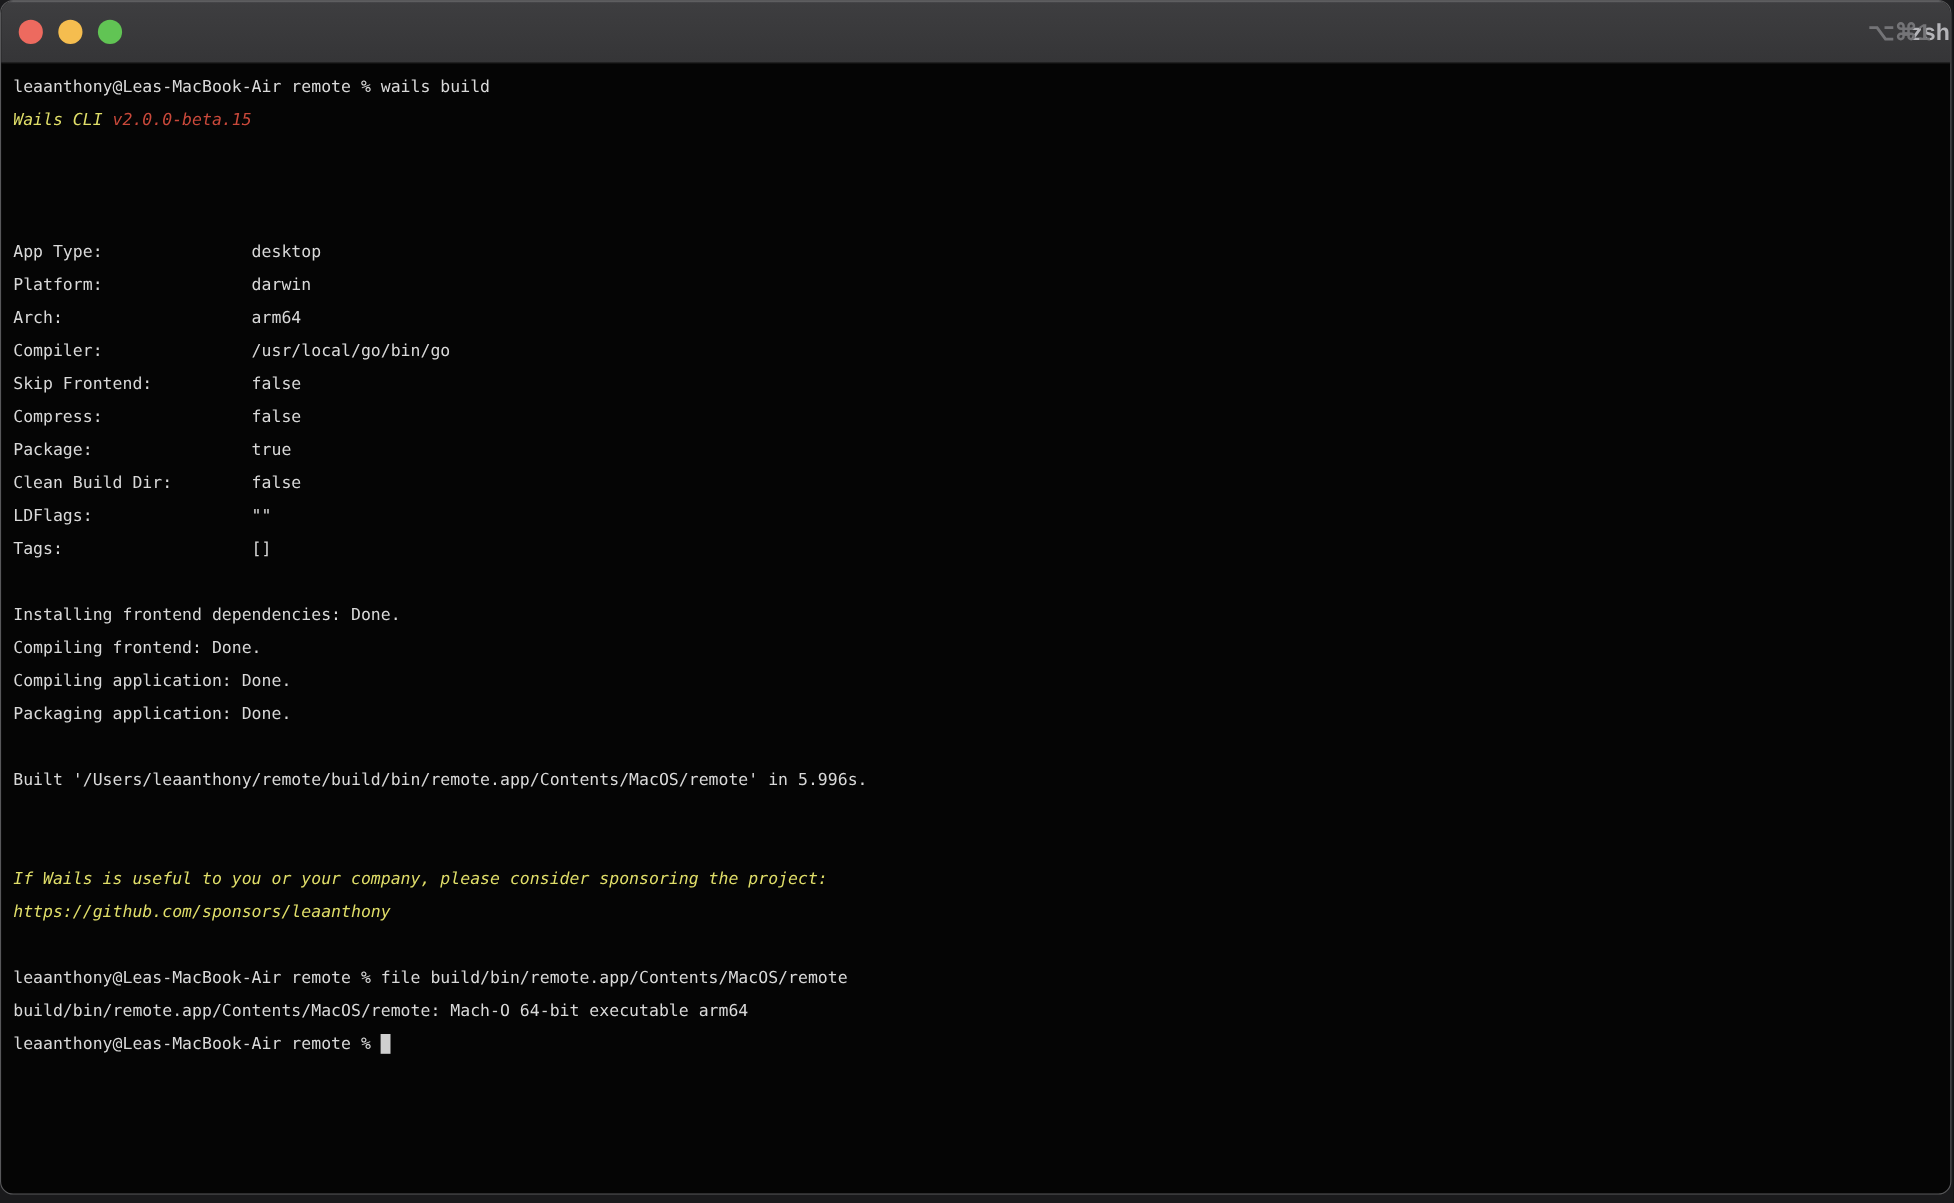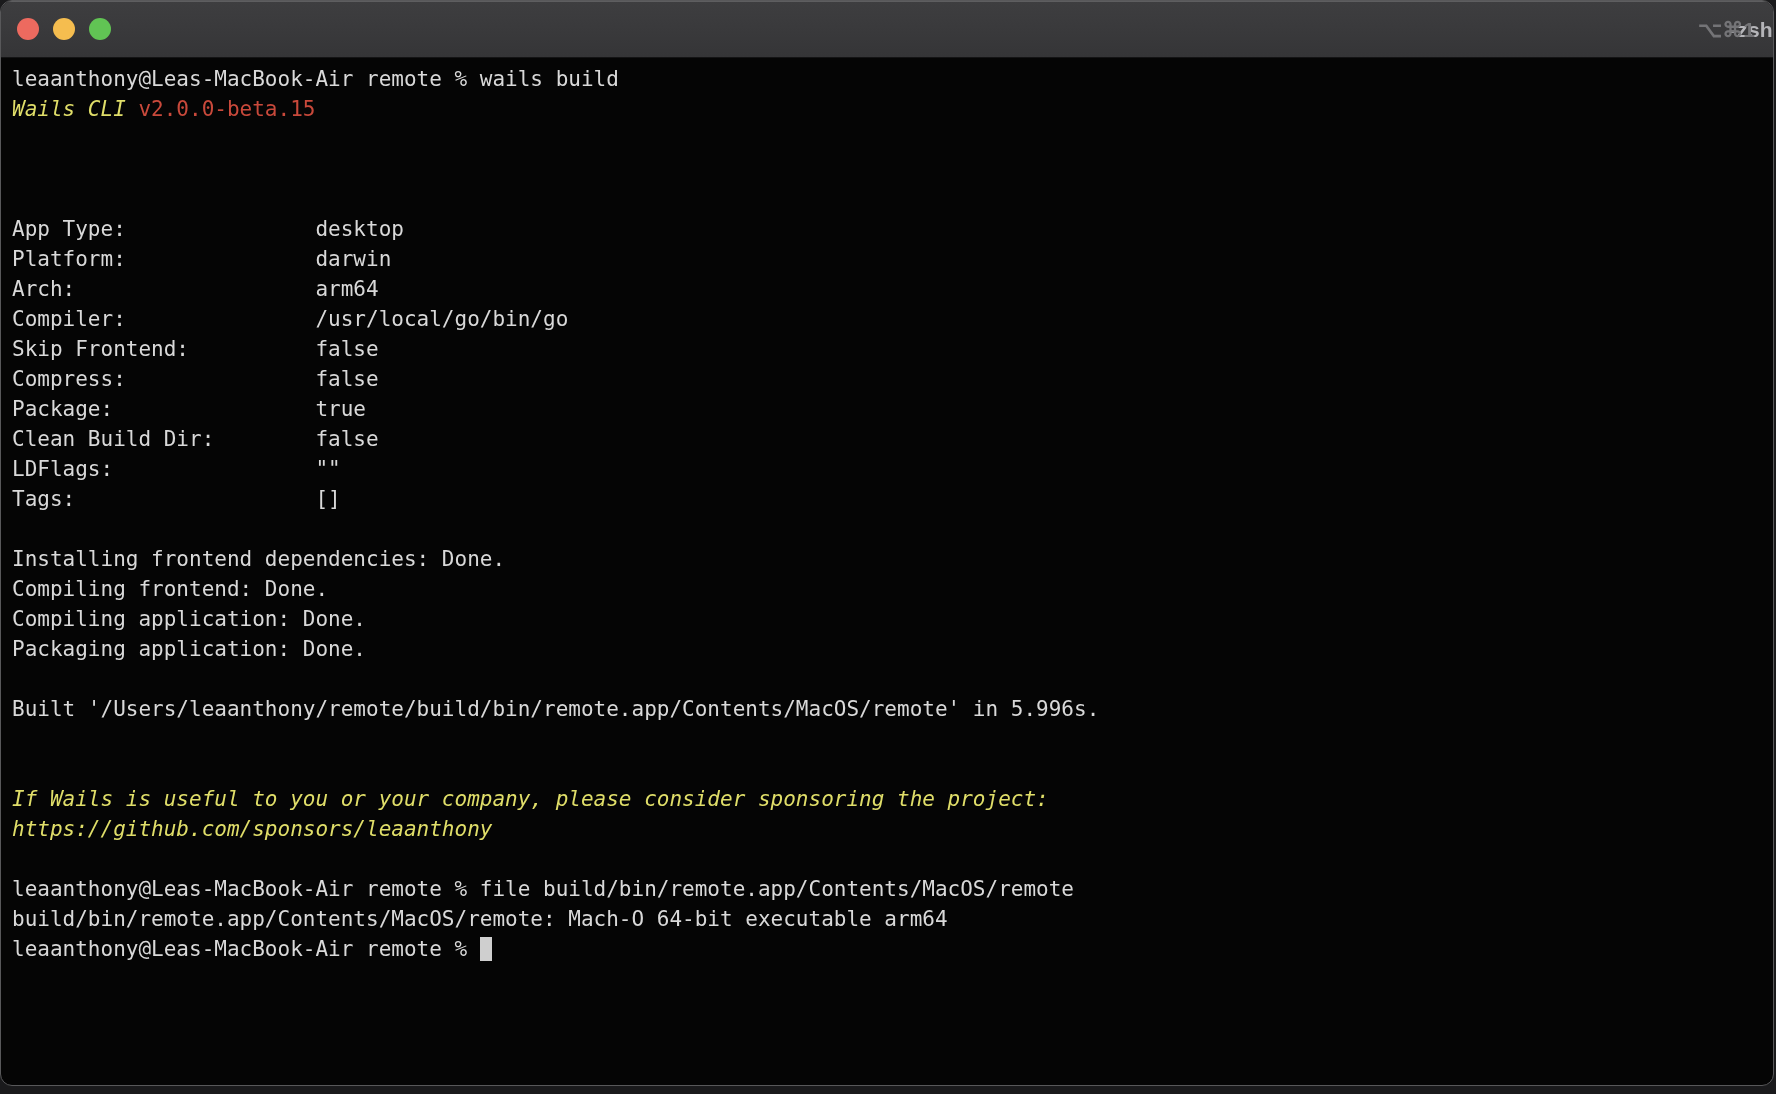--- a/index.html
+++ b/index.html
@@ -61,29 +61,29 @@
     right: 18px; top: 0;
     height: 56px;
     line-height: 58px;
     font-size: 21px;
     font-weight: bold;
     color: var(--shortcut-text);
   }
   .terminal {
     padding: 6px 10px 0 11px;
     font-family: "DejaVu Sans Mono", "Liberation Mono", monospace;
-    font-size: 21px;
+    font-size: 15px;
     line-height: 30px;
     color: var(--fg);
     white-space: pre;
   }
   .line { height: 30px; }
   .seg-fg     { color: var(--fg); }
   .seg-yellow { color: var(--yellow); font-style: italic; }
-  .seg-red    { color: var(--red); }
+  .seg-red    { color: var(--red); font-style: italic; }
   .seg-cursor {
     background: var(--cursor);
     color: var(--cursor);
   }
 </style>
 </head>
 <body>
 
 <div class="window">
   <div class="titlebar">

